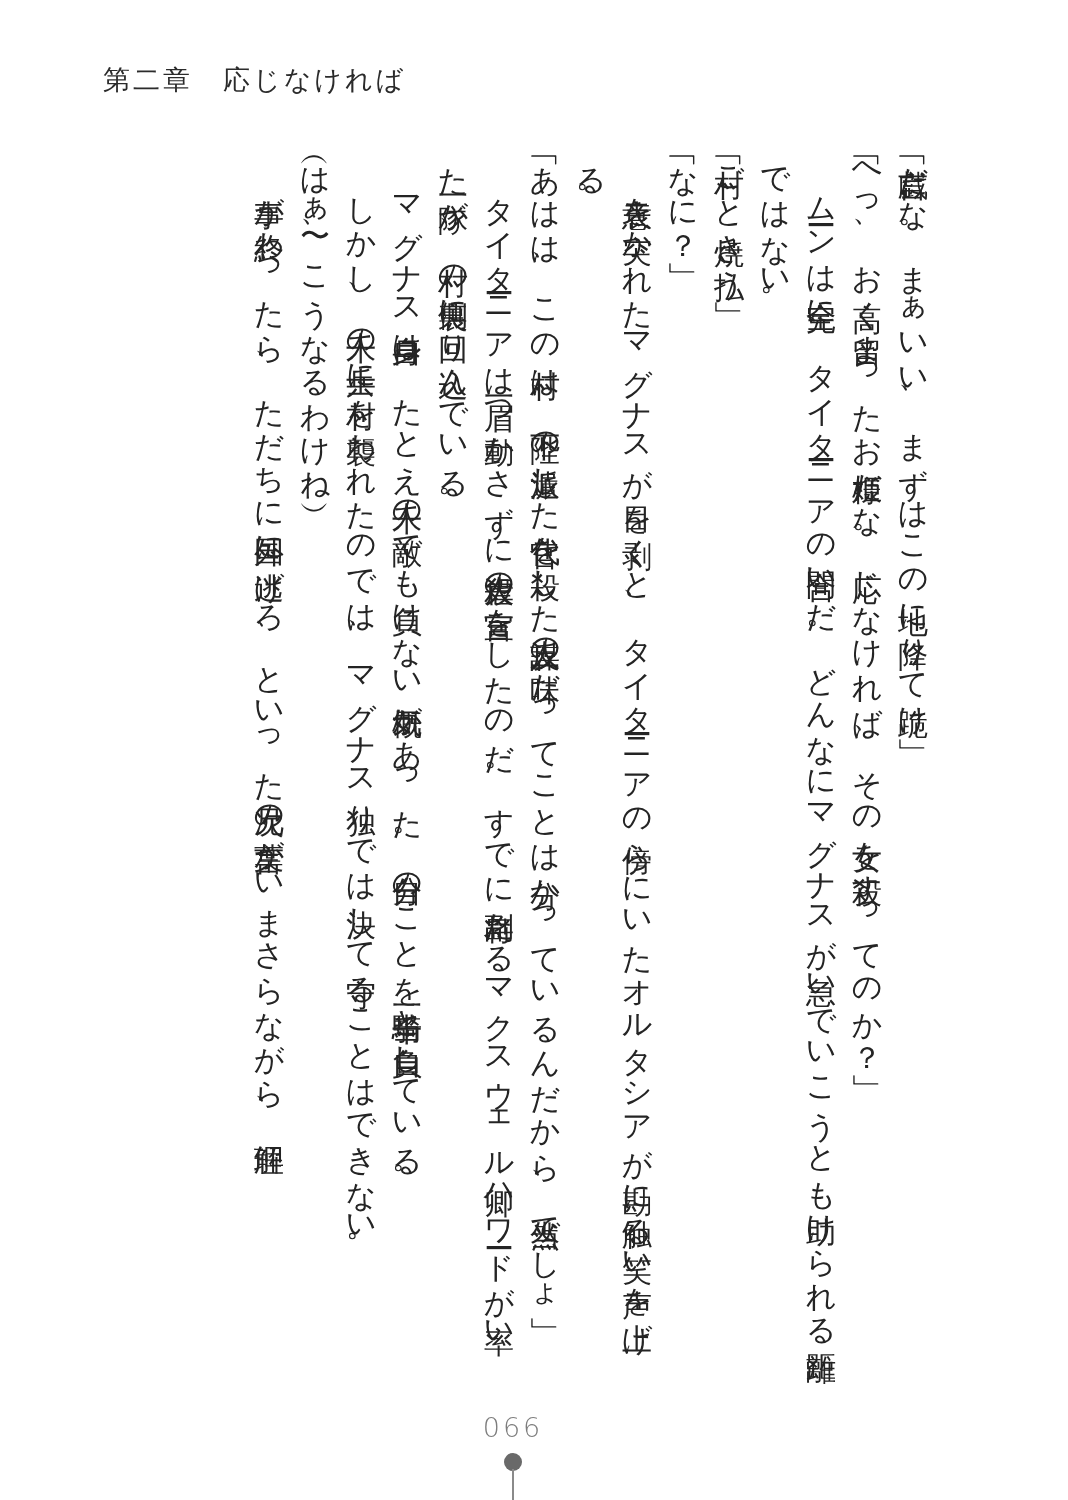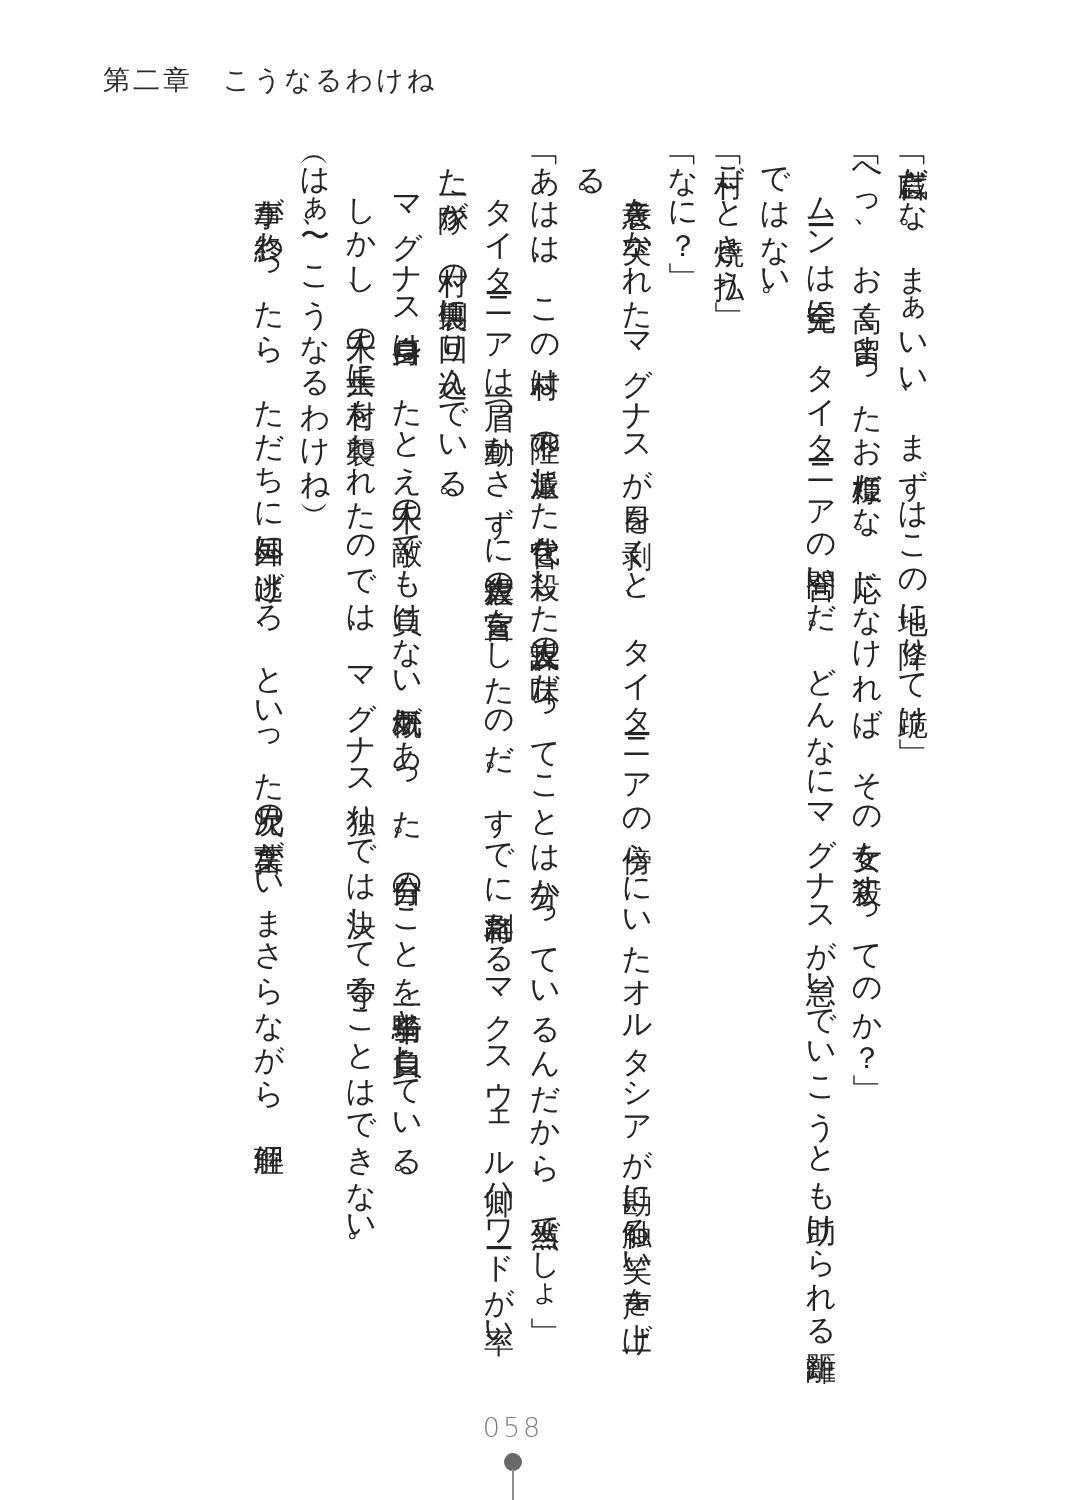--- a/index.html
+++ b/index.html
@@ -61,35 +61,35 @@
     width: 2px;
     height: 31px;
     background: #8a8a8a;
   }
 </style>
 </head>
 <body>
 
 <div class="page">
 
-  <div class="chapter-heading">第二章　こうなるわけね</div>
+  <div class="chapter-heading">第二章　応じなければ</div>
 
   <div class="body-text">
     <p>「戯言だな。まぁいい、まずはこの地に降りて跪け」</p>
     <p>「へっ、お高く留まったお姫様だな。応じなければ、その女を殺すってのか？」</p>
     <p class="indent">ムーンは完全に、タイターニアの間合いだ。どんなにマグナスが急いでいこうとも助けられる距離ではない。</p>
     <p>「村ごと焼き払う」</p>
     <p>「なに？」</p>
     <p class="indent">意表を突かれたマグナスが目を剥くと、タイターニアの傍らにいたオルタシアが勘に触る笑い声を上げる。</p>
     <p>「あはは、この村は、陛下の派遣した代官を殺した謀反人の一味だってことは分かっているんだから、当然でしょ」</p>
     <p class="indent">タイターニアは眉一つ動かさずに大虐殺の宣言をしたのだ。すでに副将たるマクスウェル卿ハワードが率いた一隊が、村の裏側に回り込んでいる。</p>
     <p class="indent">マグナス自身は、たとえ千人の敵でも負けない気概があった。自分のことを一騎当千と自負している。</p>
     <p class="indent">しかし、千人の兵士に村を襲われたのでは、マグナス独りでは決して守ることはできない。</p>
     <p>（はぁ〜、こうなるわけね）</p>
     <p class="indent">事が終わったら、ただちに外国に逃げろ、といった次兄の言葉がいまさらながら、理解</p>
   </div>
 
-  <div class="page-number">058</div>
+  <div class="page-number">066</div>
 
   <div class="footer-dot"></div>
   <div class="footer-line"></div>
 
 </div>
 
 </body></html>

